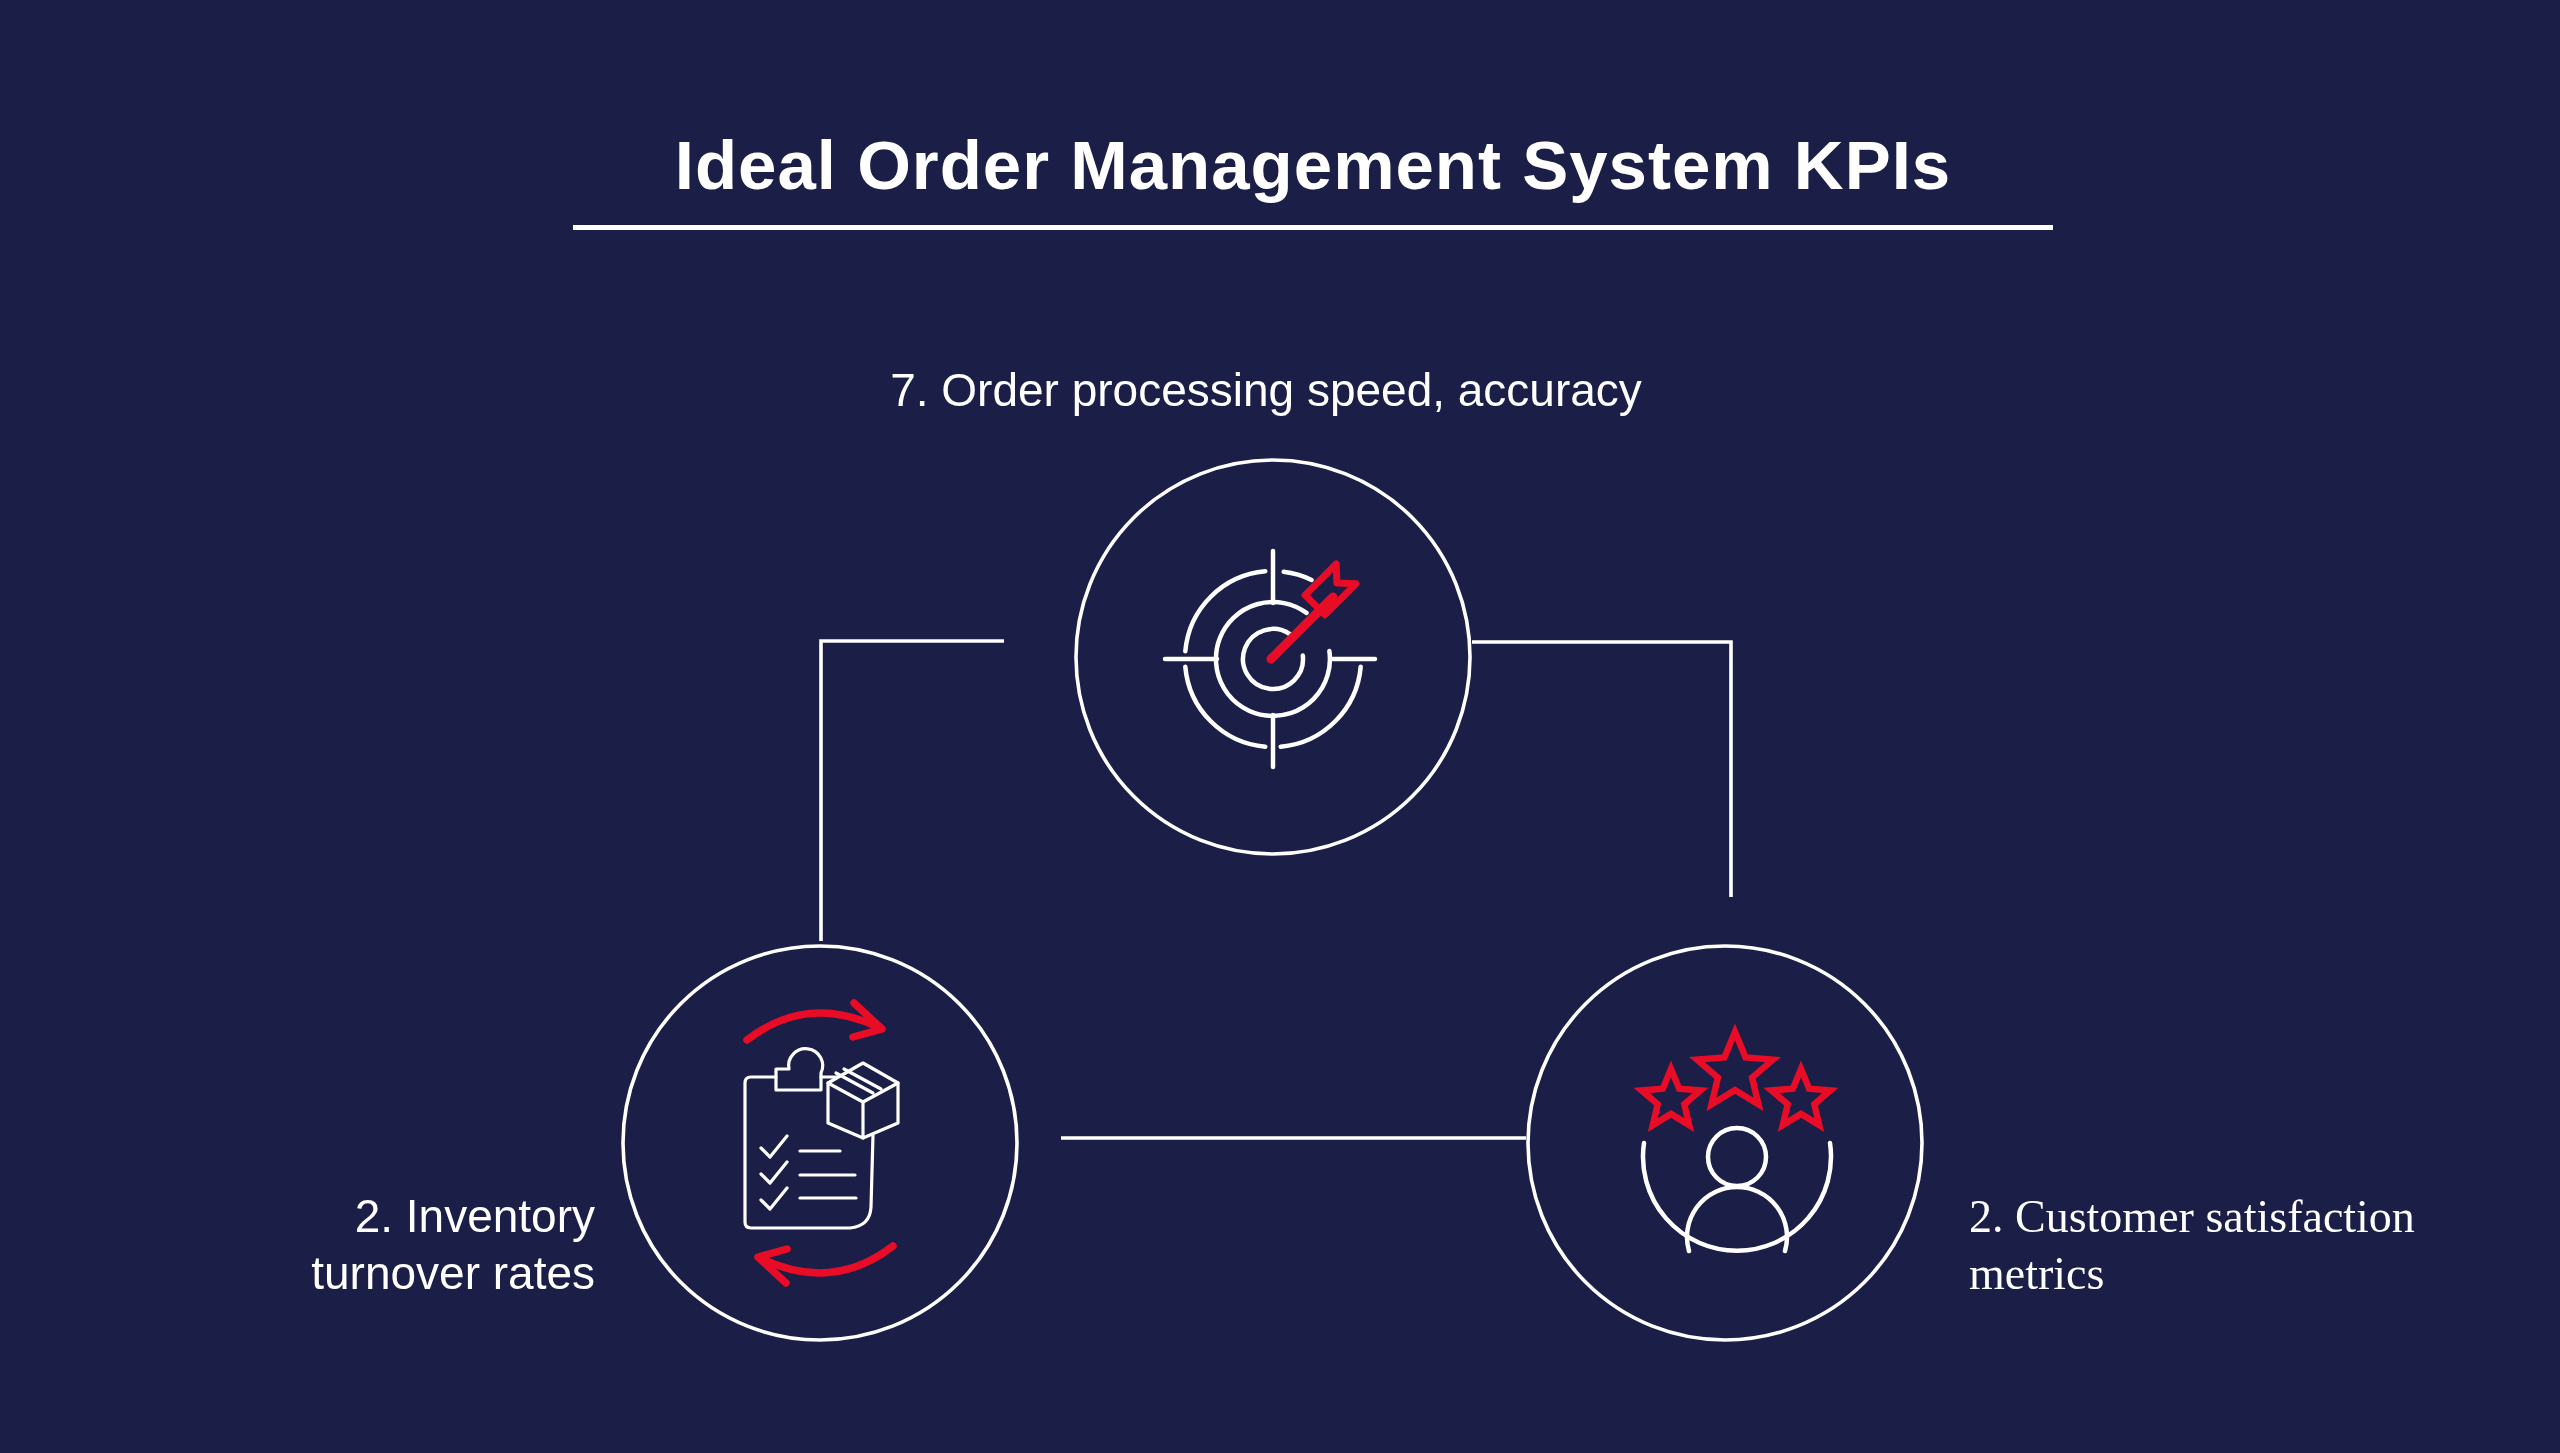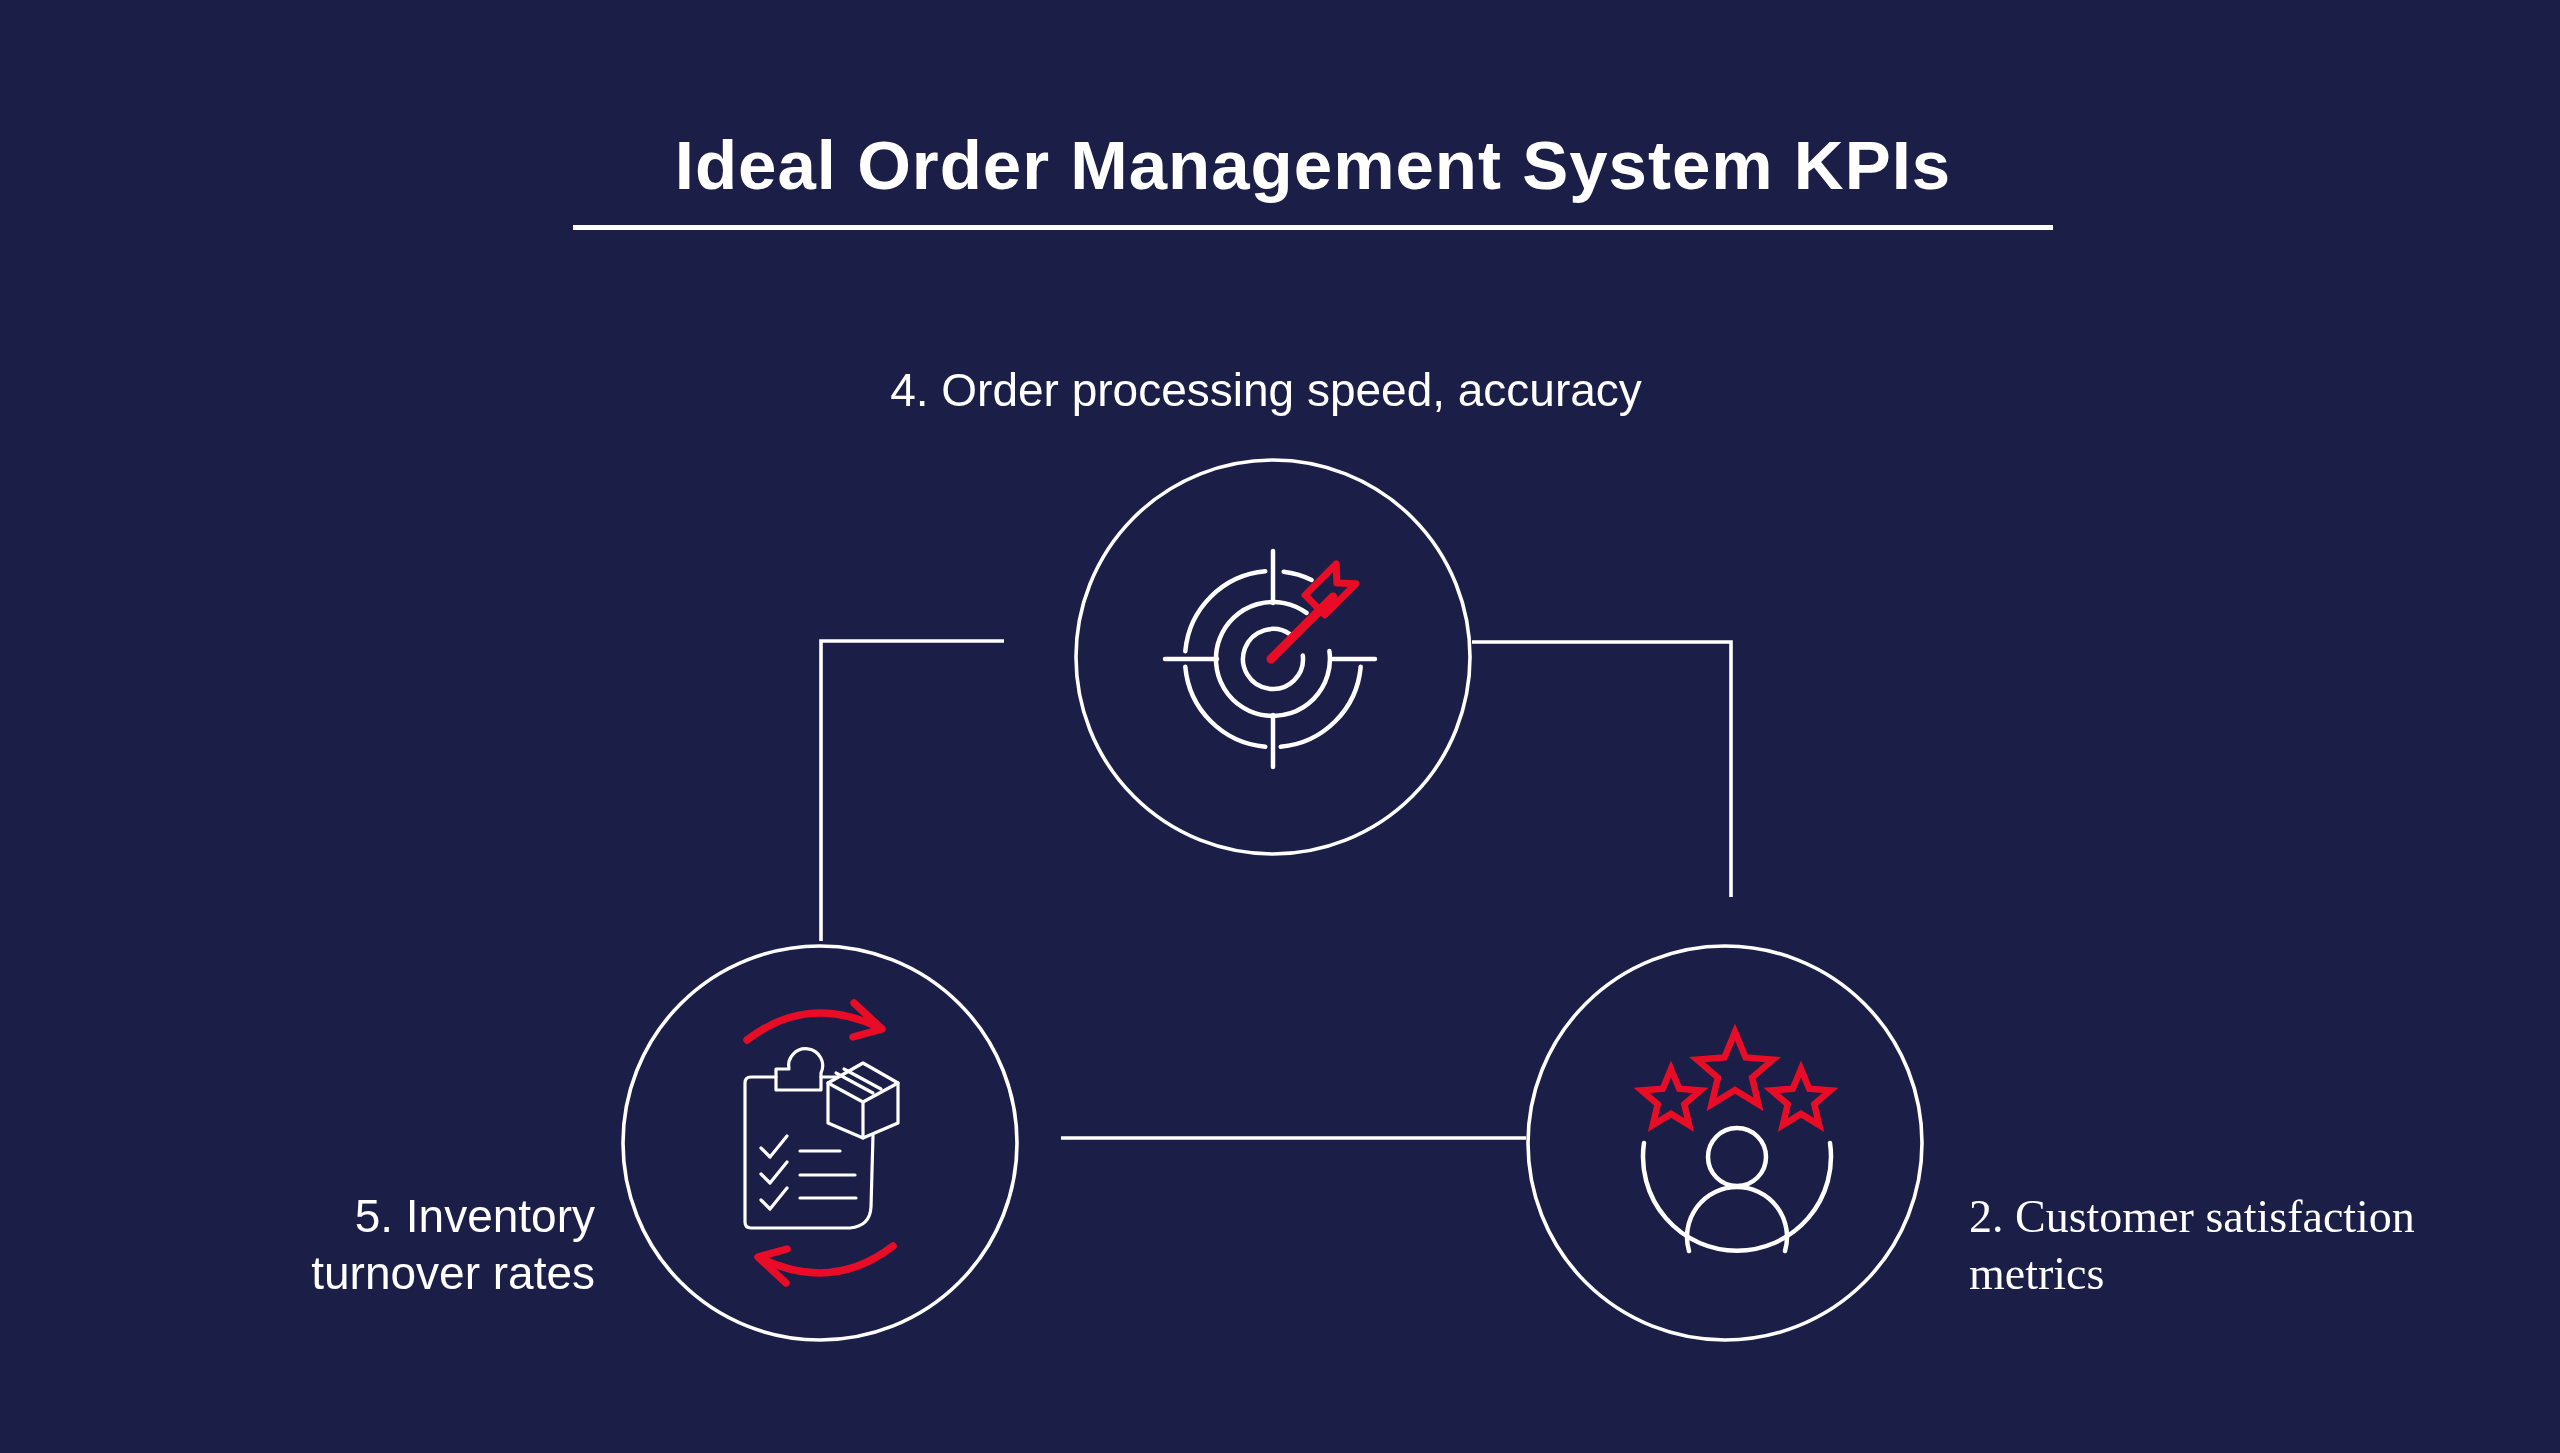--- a/index.html
+++ b/index.html
@@ -133,16 +133,16 @@
         <path class="w sw-thin round" d="M43 -41 L43 -5"></path>
         <path class="w sw-thin round" d="M16 -70 L53 -50"></path>
         <path class="w sw-thin round" d="M24 -74 L61 -54"></path>
       </g>
     </g>
   </svg>
 
   <div class="title">Ideal Order Management System KPIs</div>
   <div class="title-underline"></div>
 
-  <div class="node-label label-top">4. Order processing speed, accuracy</div>
+  <div class="node-label label-top">7. Order processing speed, accuracy</div>
   <div class="node-label label-right">2. Customer satisfaction metrics</div>
-  <div class="node-label label-left">5. Inventory turnover rates</div>
+  <div class="node-label label-left">2. Inventory turnover rates</div>
 </div>
 
 </body></html>

